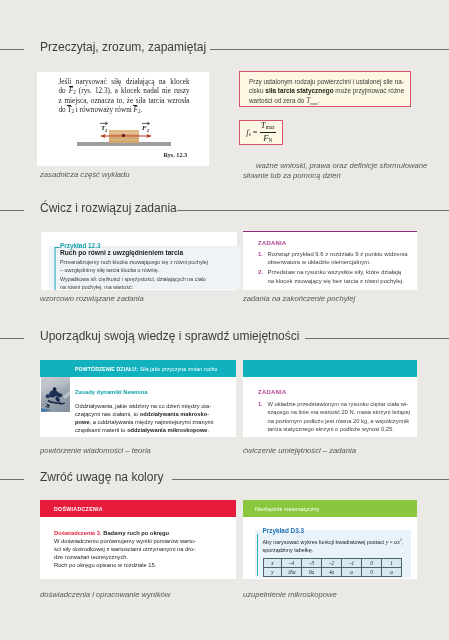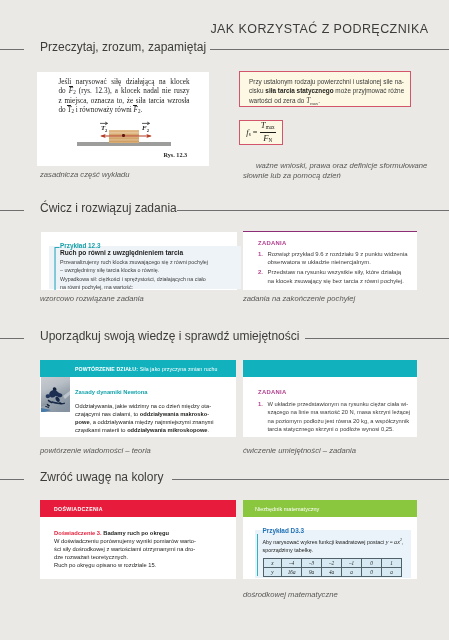--- a/index.html
+++ b/index.html
@@ -113,21 +113,20 @@
   #s4table{position:absolute;left:19.5px;top:57.7px;border-collapse:collapse;}
   #s4table td{border:.7px solid #51616a;box-sizing:border-box;width:20px;height:9px;text-align:center;vertical-align:middle;
               font-family:"Liberation Serif",serif;font-style:italic;font-size:5.2px;color:#1d1d1b;background:#d7e9f2;padding:0;}
   #s4table td.hd{width:18.6px;}
 
 </style>
 </head>
 <body>
 
 <div class="page">
-  <div class="doc-title">JAK KORZYSTAĆ Z PODRĘCZNIKA</div>
 
   <div class="sec" style="top:49px">
     <div class="rule-l"></div>
     <div class="label">Przeczytaj, zrozum, zapamiętaj</div>
     <div class="rule-r" style="left:210px"></div>
   </div>
 
   <div class="sec" style="top:210px">
     <div class="rule-l"></div>
     <div class="label">Ćwicz i rozwiązuj zadania</div>
@@ -335,14 +334,15 @@
       </table>
   </div>
 
   <div class="cap" style="left:40px;top:170px">zasadnicza część wykładu</div>
   <div class="cap" style="left:256px;top:161px">ważne wnioski, prawa oraz definicje sformułowane</div>
   <div class="cap" style="left:243px;top:171px">słownie lub za pomocą dzień</div>
   <div class="cap" style="left:40px;top:294px">wzorcowo rozwiązane zadania</div>
   <div class="cap" style="left:243px;top:294px">zadania na zakończenie pochyłej</div>
   <div class="cap" style="left:40px;top:446px">powtórzenie wiadomości – teoria</div>
   <div class="cap" style="left:243px;top:446px">ćwiczenie umiejętności – zadania</div>
-  <div class="cap" style="left:243px;top:590px">dośrodkowej matematyczne</div>
+  <div class="cap" style="left:40px;top:590px">doświadczenia i opracowanie wyników</div>
+  <div class="cap" style="left:243px;top:590px">uzupełnienie mikroskopowe</div>
 </div>
 
 </body></html>

